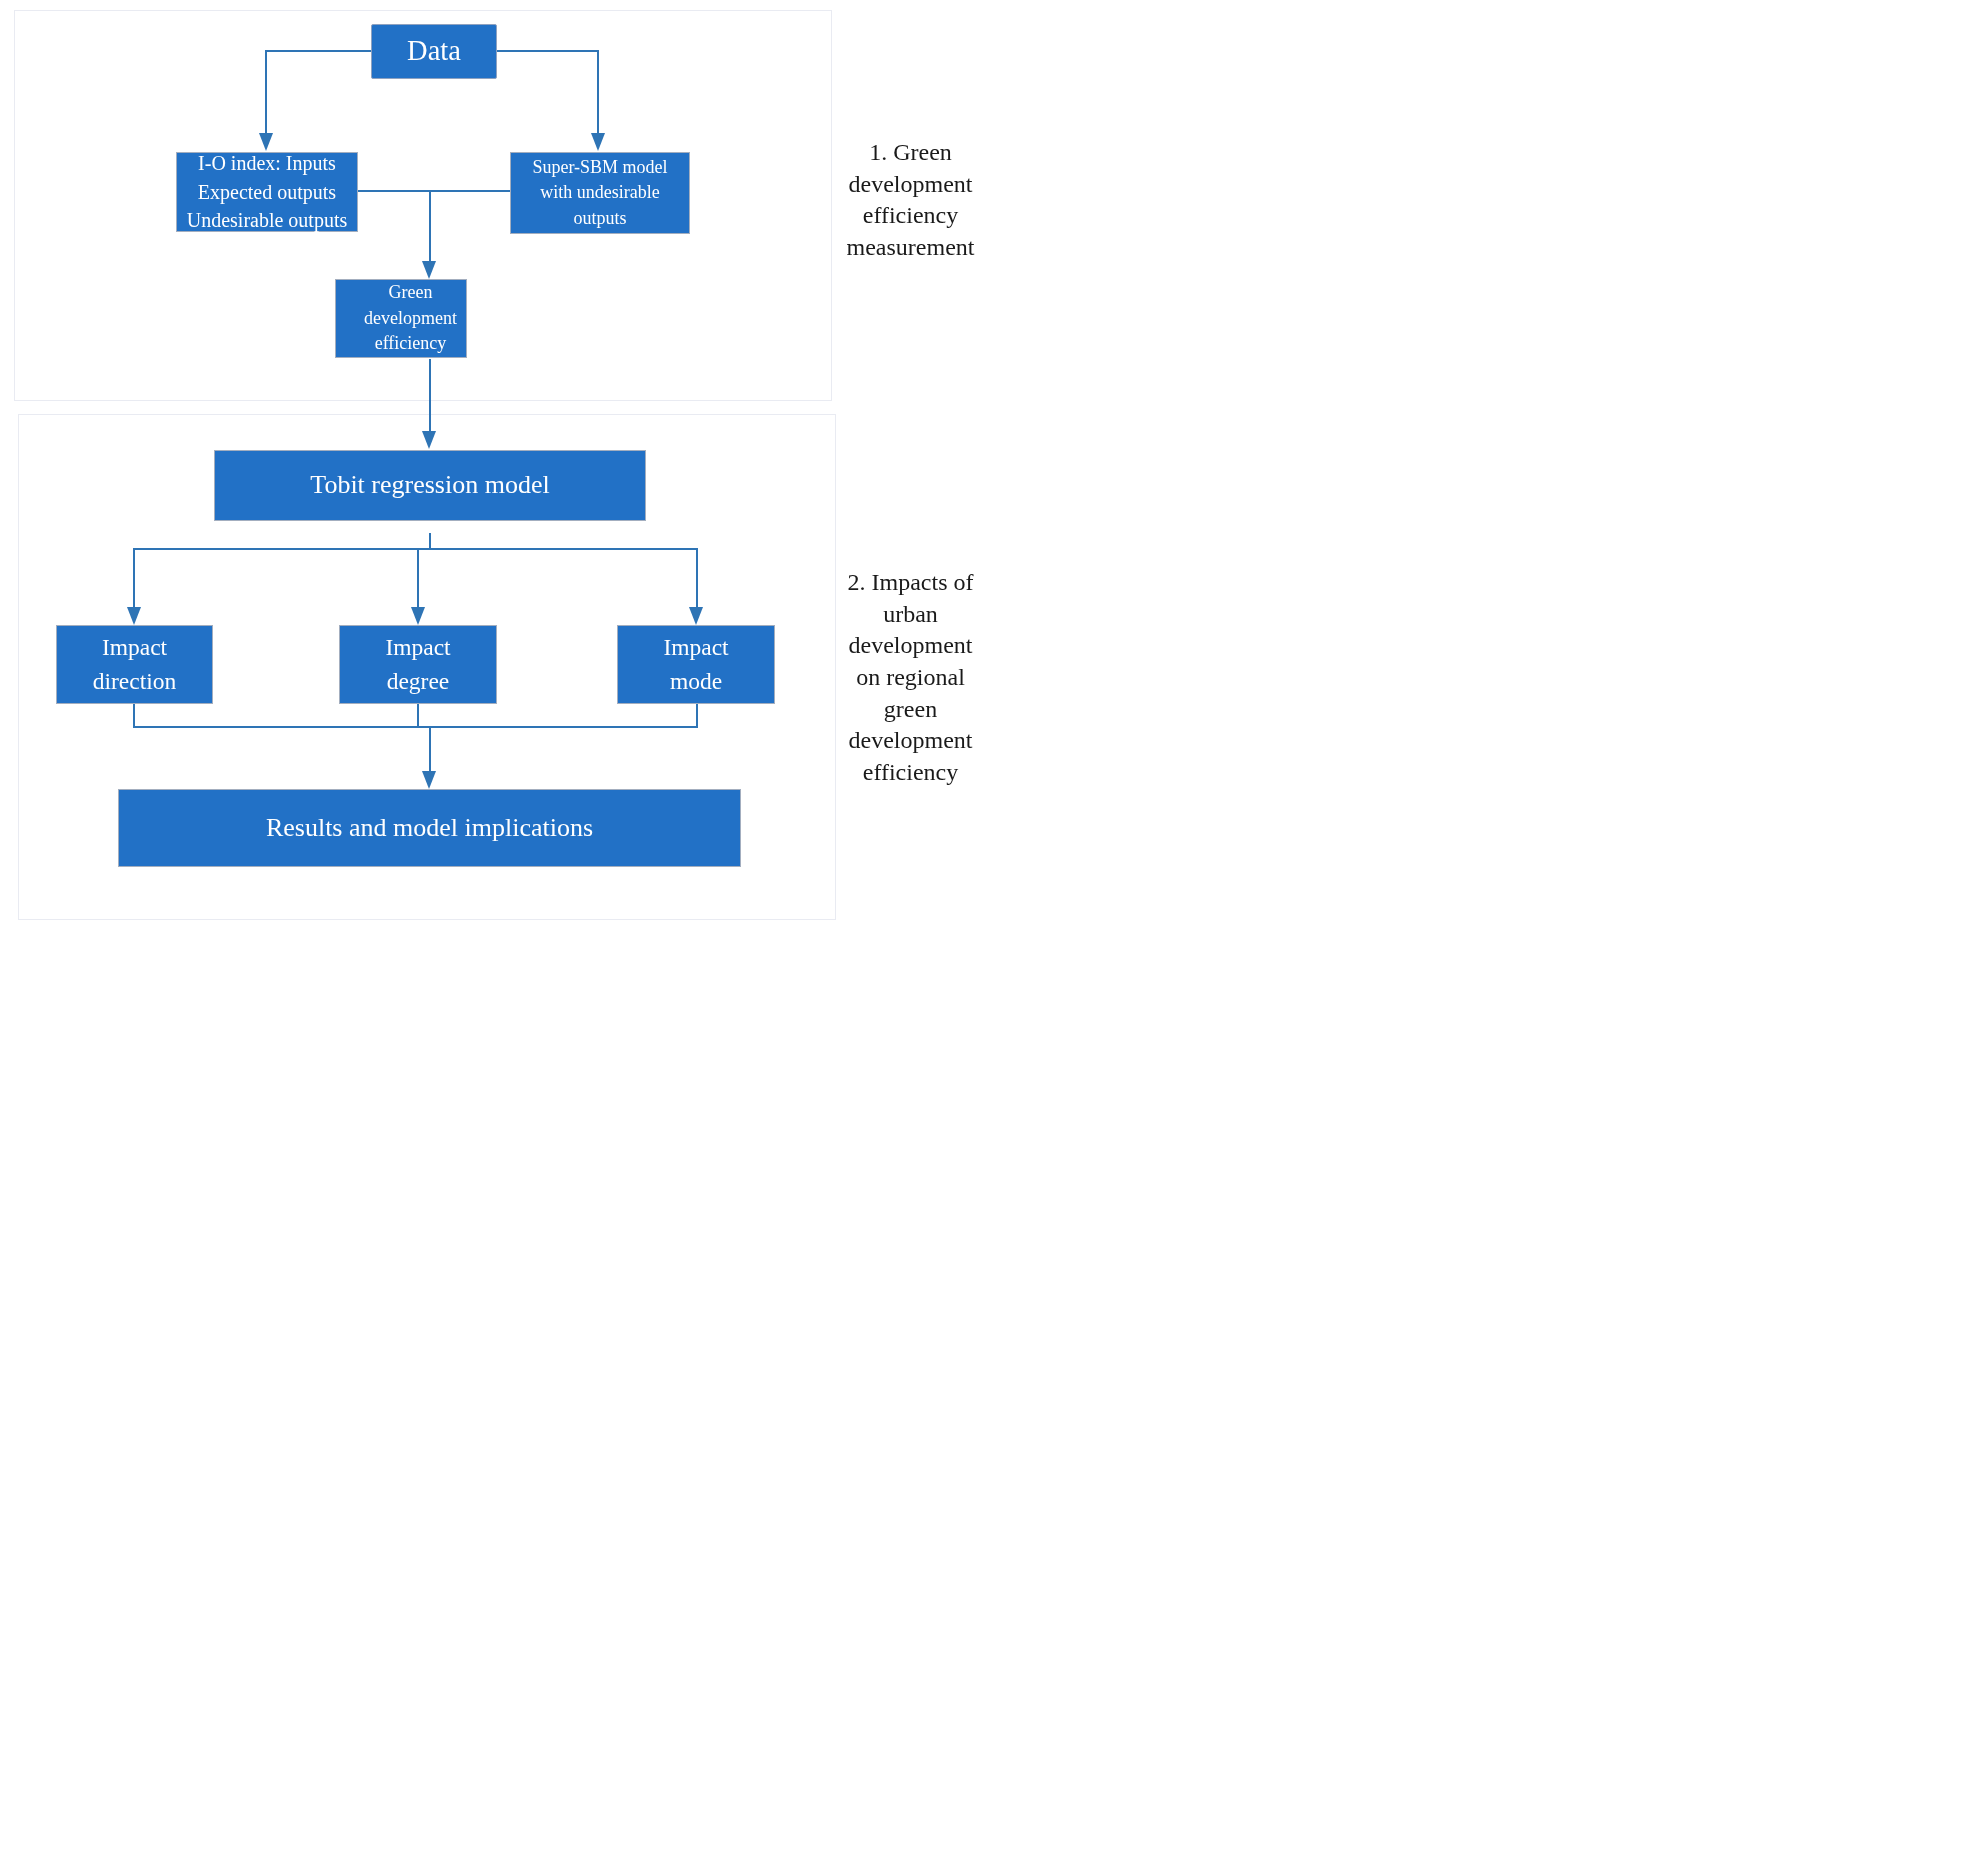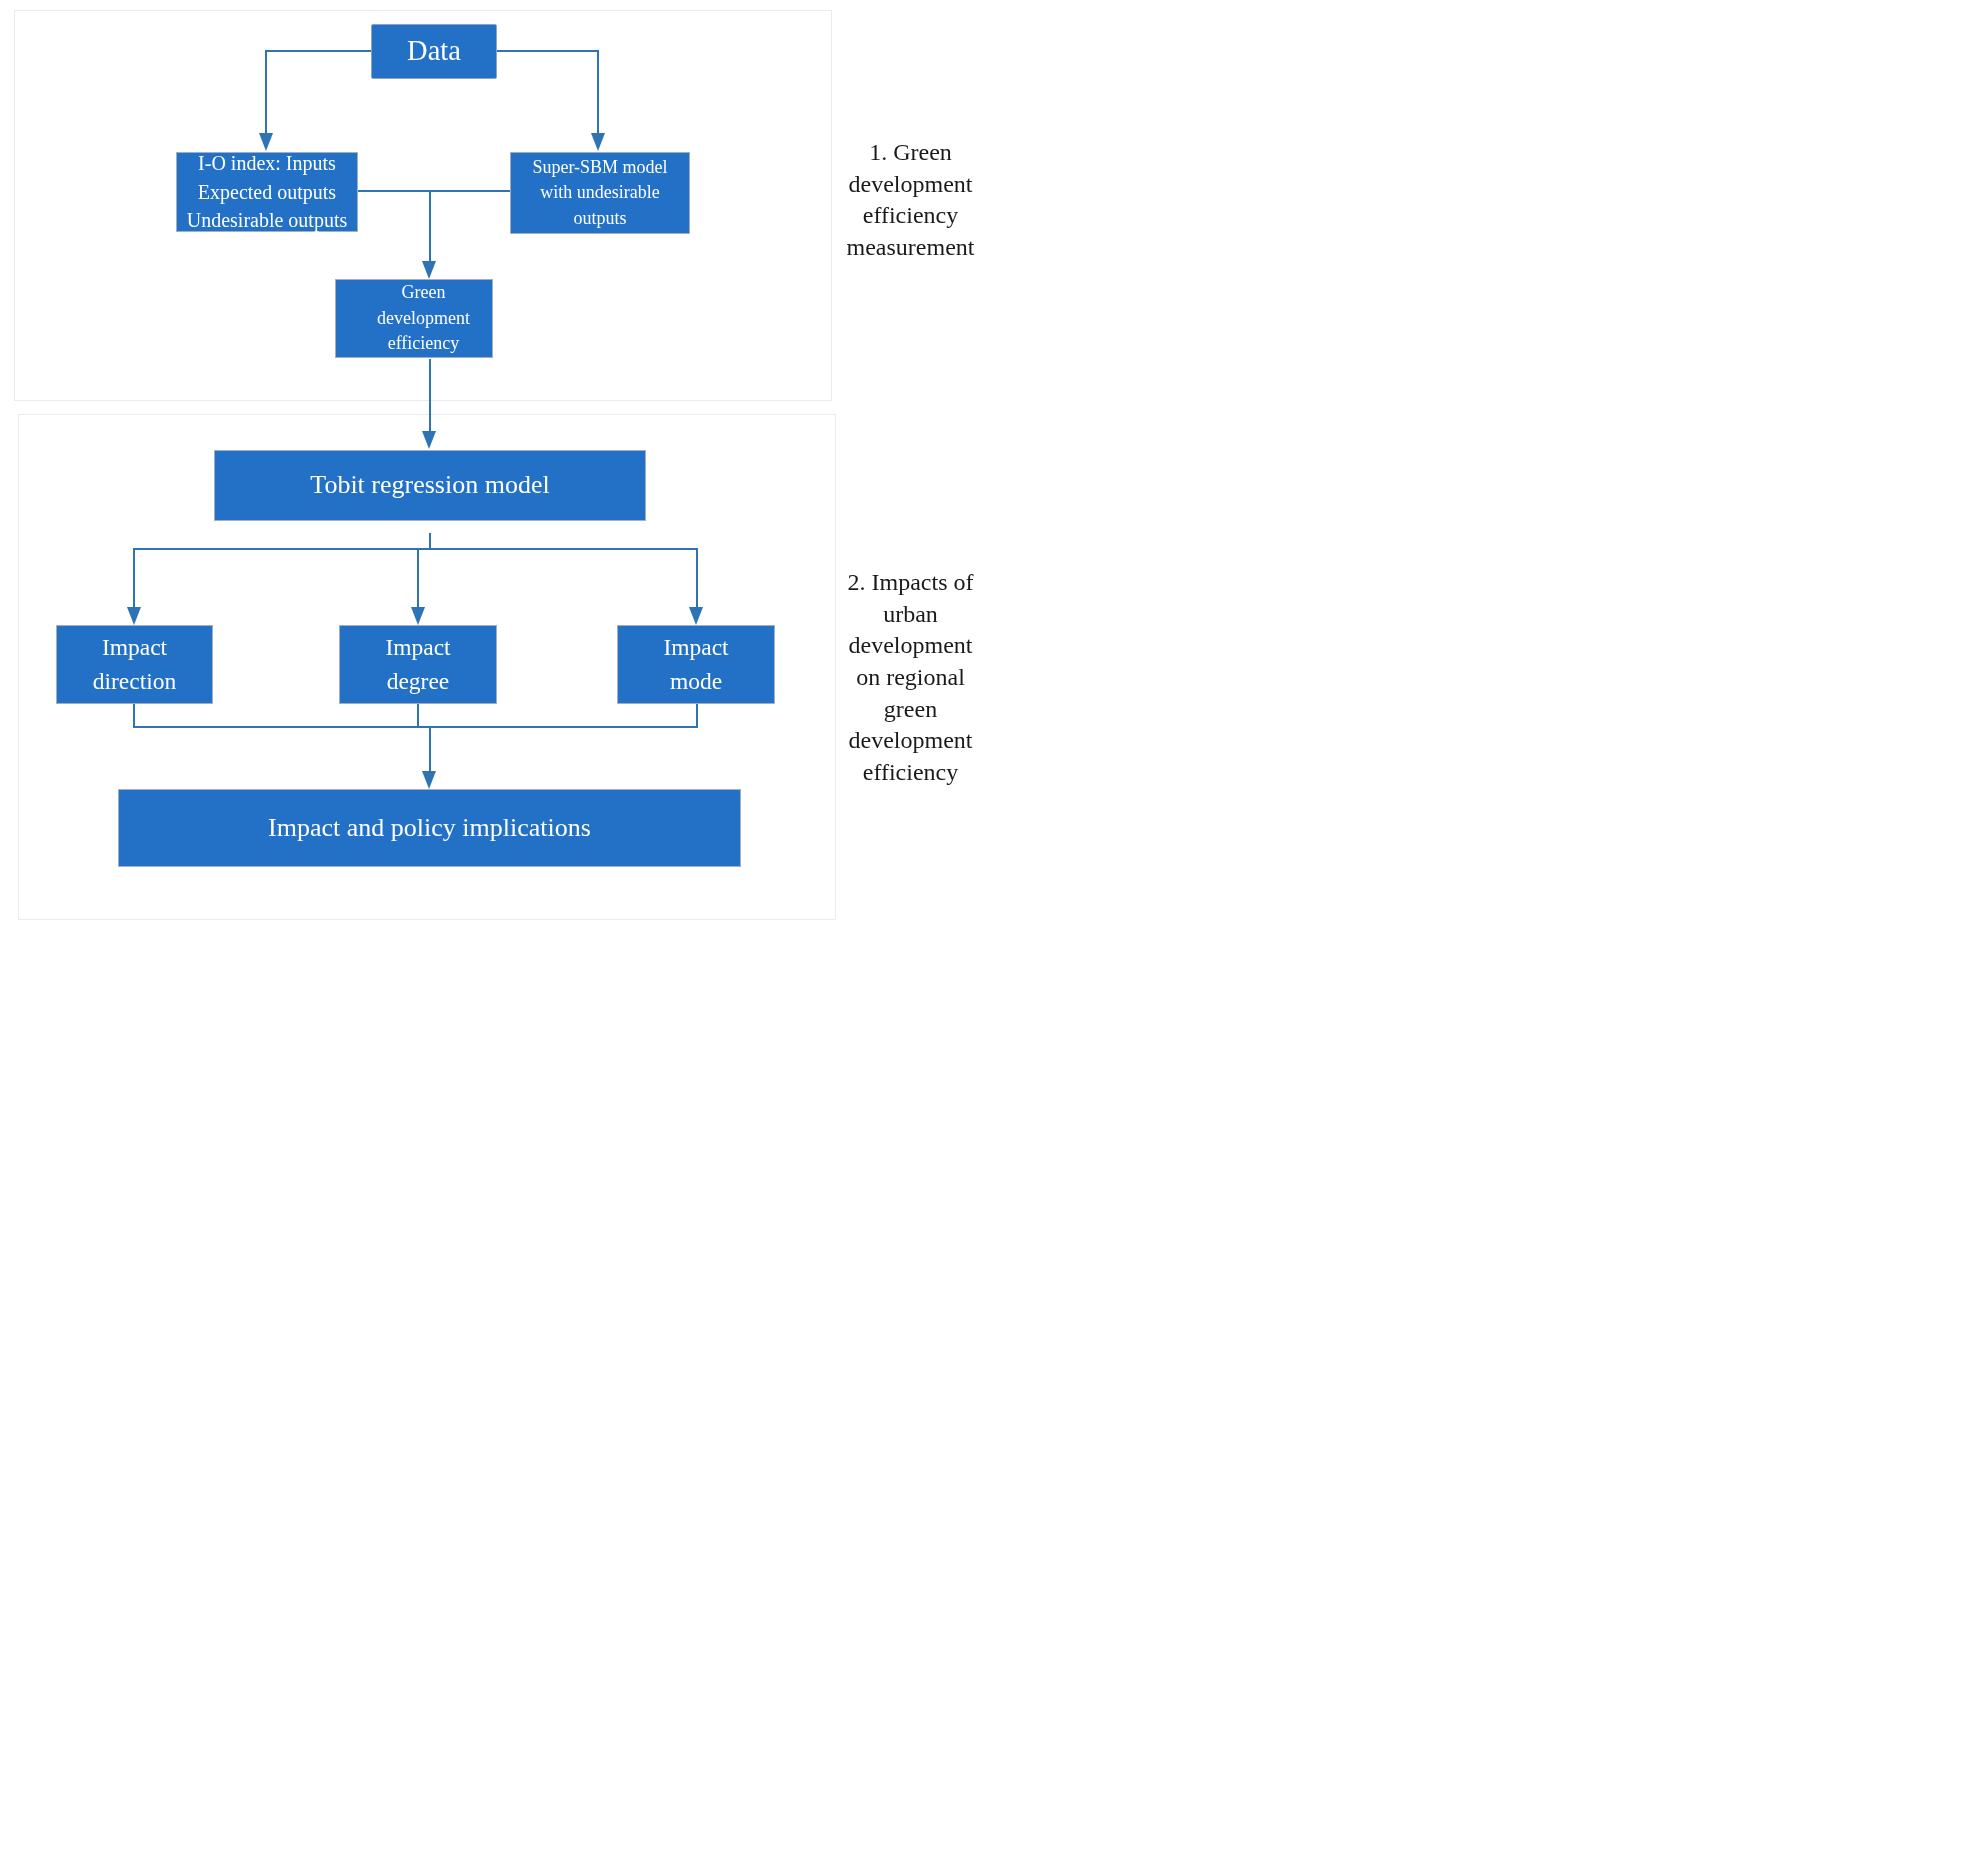--- a/index.html
+++ b/index.html
@@ -78,35 +78,35 @@
   <div class="node rounded" style="left:371px;top:23.5px;width:126px;height:55px;font-size:28.5px;">Data</div>
 
   <div class="node" style="left:176px;top:152px;width:182px;height:80px;font-size:20px;font-family:Liberation Serif, serif;">I-O index: Inputs
 Expected outputs
 Undesirable outputs</div>
 
   <div class="node" style="left:510px;top:152px;width:180px;height:82px;font-size:18px;">Super-SBM model
 with undesirable
 outputs</div>
 
-  <div class="node" style="left:335px;top:279px;width:158px;height:79px;font-size:18px;padding-left:19px;">Green development
+  <div class="node" style="left:335px;top:279px;width:132px;height:79px;font-size:18px;padding-left:19px;">Green development
 efficiency</div>
 
   <div class="node" style="left:214px;top:450px;width:432px;height:71px;font-size:26px;">Tobit regression model</div>
 
   <div class="node" style="left:56px;top:625px;width:157px;height:79px;font-size:23.5px;">Impact
 direction</div>
 
   <div class="node" style="left:339px;top:625px;width:158px;height:79px;font-size:23.5px;">Impact
 degree</div>
 
   <div class="node" style="left:617px;top:625px;width:158px;height:79px;font-size:23.5px;">Impact
 mode</div>
 
-  <div class="node" style="left:118px;top:789px;width:623px;height:78px;font-size:26px;">Impact and policy implications</div>
+  <div class="node" style="left:118px;top:789px;width:623px;height:78px;font-size:26px;">Results and model implications</div>
 
   <div class="side-label" style="left:833px;top:137px;width:155px;">1. Green
 development
 efficiency
 measurement</div>
 
   <div class="side-label" style="left:833px;top:567px;width:155px;">2. Impacts of
 urban
 development
 on regional

